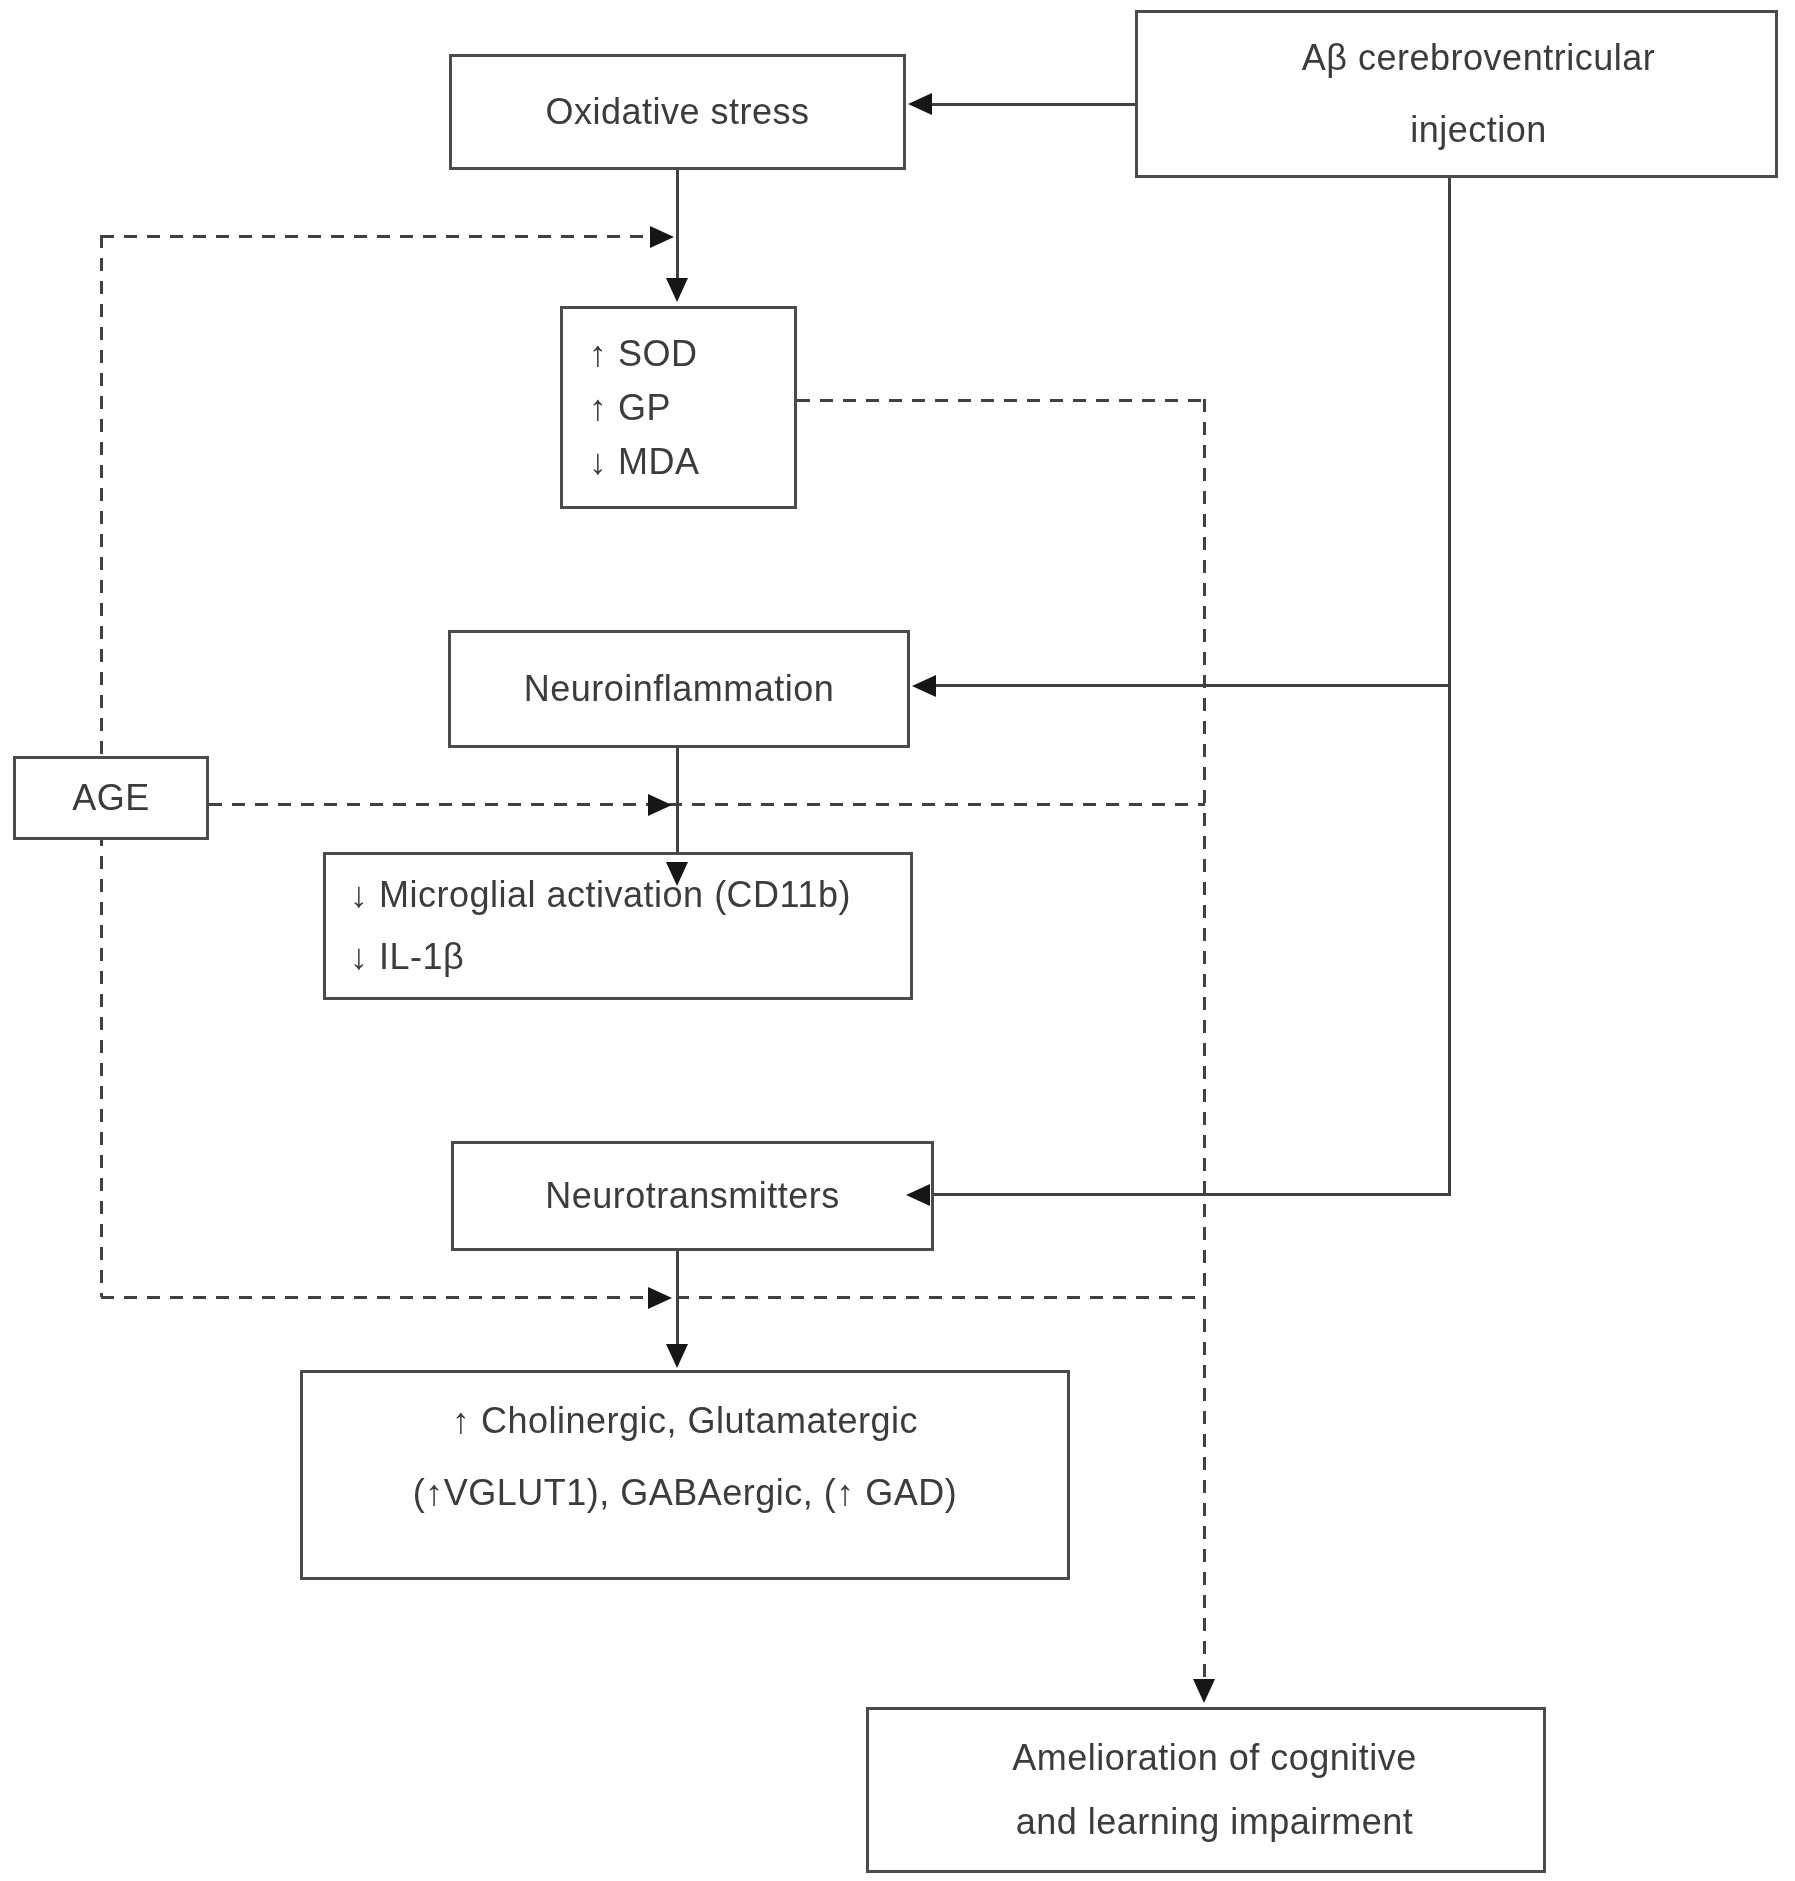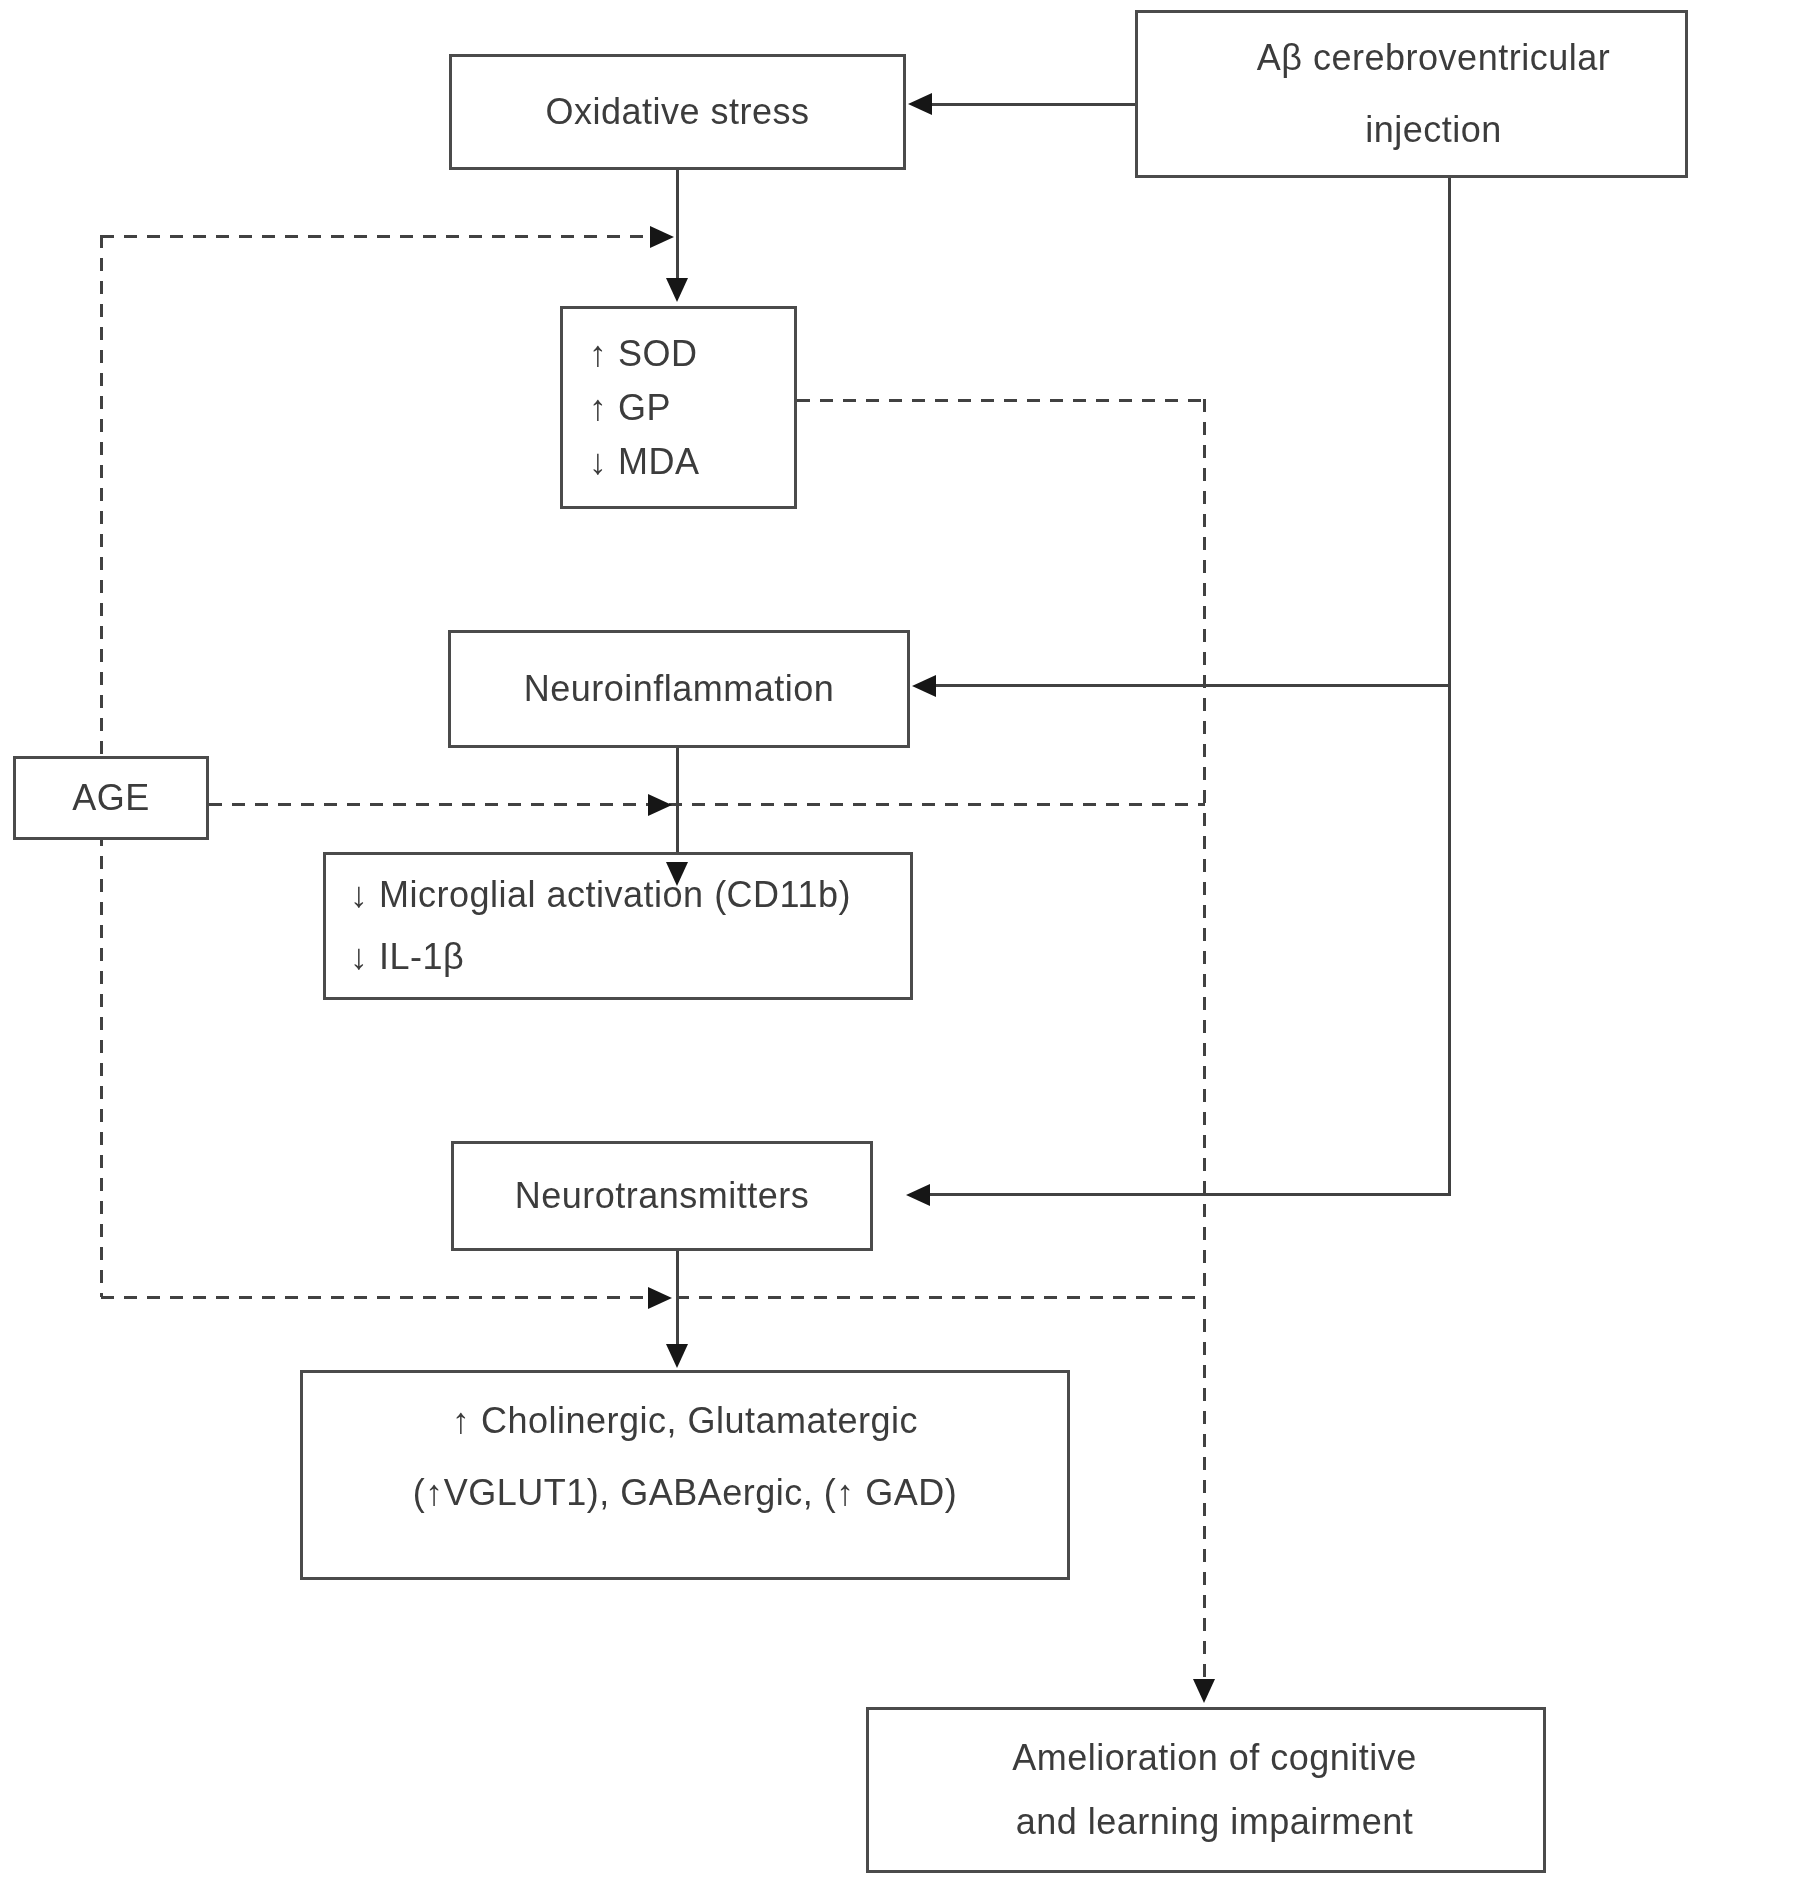--- a/index.html
+++ b/index.html
@@ -35,29 +35,29 @@
   .sol-v{width:3px;background:var(--line);}
   .dash-h{height:3px;background:repeating-linear-gradient(to right,var(--line) 0 13px,transparent 13px 23px);}
   .dash-v{width:3px;background:repeating-linear-gradient(to bottom,var(--line) 0 13px,transparent 13px 23px);}
   .ah{position:absolute;width:0;height:0;z-index:3;}
   .ah-left{border-top:11px solid transparent;border-bottom:11px solid transparent;border-right:24px solid var(--ahead);}
   .ah-right{border-top:11px solid transparent;border-bottom:11px solid transparent;border-left:24px solid var(--ahead);}
   .ah-down{border-left:11px solid transparent;border-right:11px solid transparent;border-top:24px solid var(--ahead);}
 
   
   #box-oxidative{left:449px;top:54px;width:457px;height:116px;}
-  #box-ab{left:1135px;top:10px;width:553px;height:168px;padding-left:44px;}
+  #box-ab{left:1135px;top:10px;width:643px;height:168px;padding-left:44px;}
   #box-ab .ln{line-height:72px;}
   #box-oxmarkers{left:560px;top:306px;width:237px;height:203px;padding-left:26px;}
   #box-oxmarkers .ln{line-height:54px;}
   #box-neuroinflammation{left:448px;top:630px;width:462px;height:118px;}
   #box-age{left:13px;top:756px;width:196px;height:84px;}
   #box-inflmarkers{left:323px;top:852px;width:590px;height:148px;padding-left:24px;}
   #box-inflmarkers .ln{line-height:62px;}
-  #box-neurotransmitters{left:451px;top:1141px;width:422px;height:110px;}
+  #box-neurotransmitters{left:451px;top:1141px;width:483px;height:110px;}
   #box-ntmarkers{left:300px;top:1370px;width:770px;height:210px;justify-content:flex-start;padding-top:12px;}
   #box-ntmarkers .ln{line-height:72px;}
   #box-outcome{left:866px;top:1707px;width:680px;height:166px;}
   #box-outcome .ln{line-height:64px;margin-left:17px;}
 </style>
 </head>
 <body>
 
 <div id="canvas">
 

